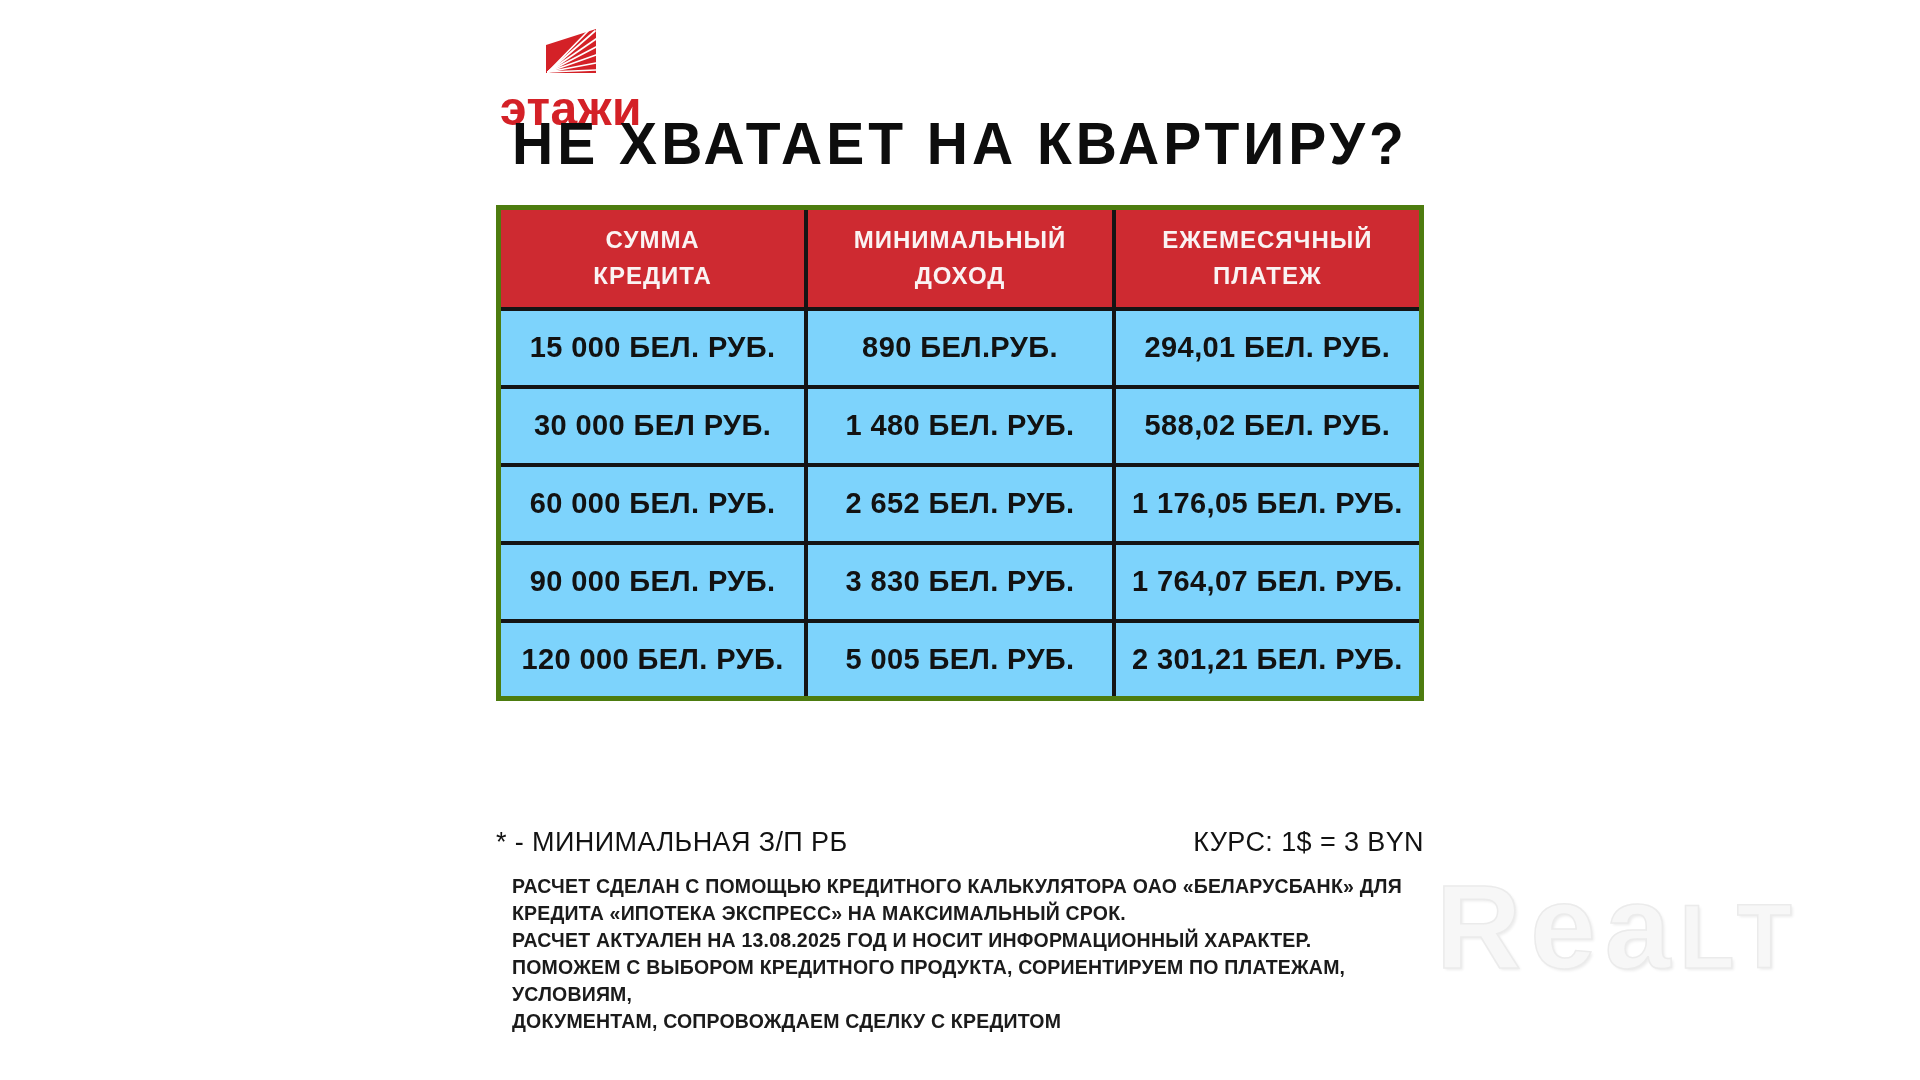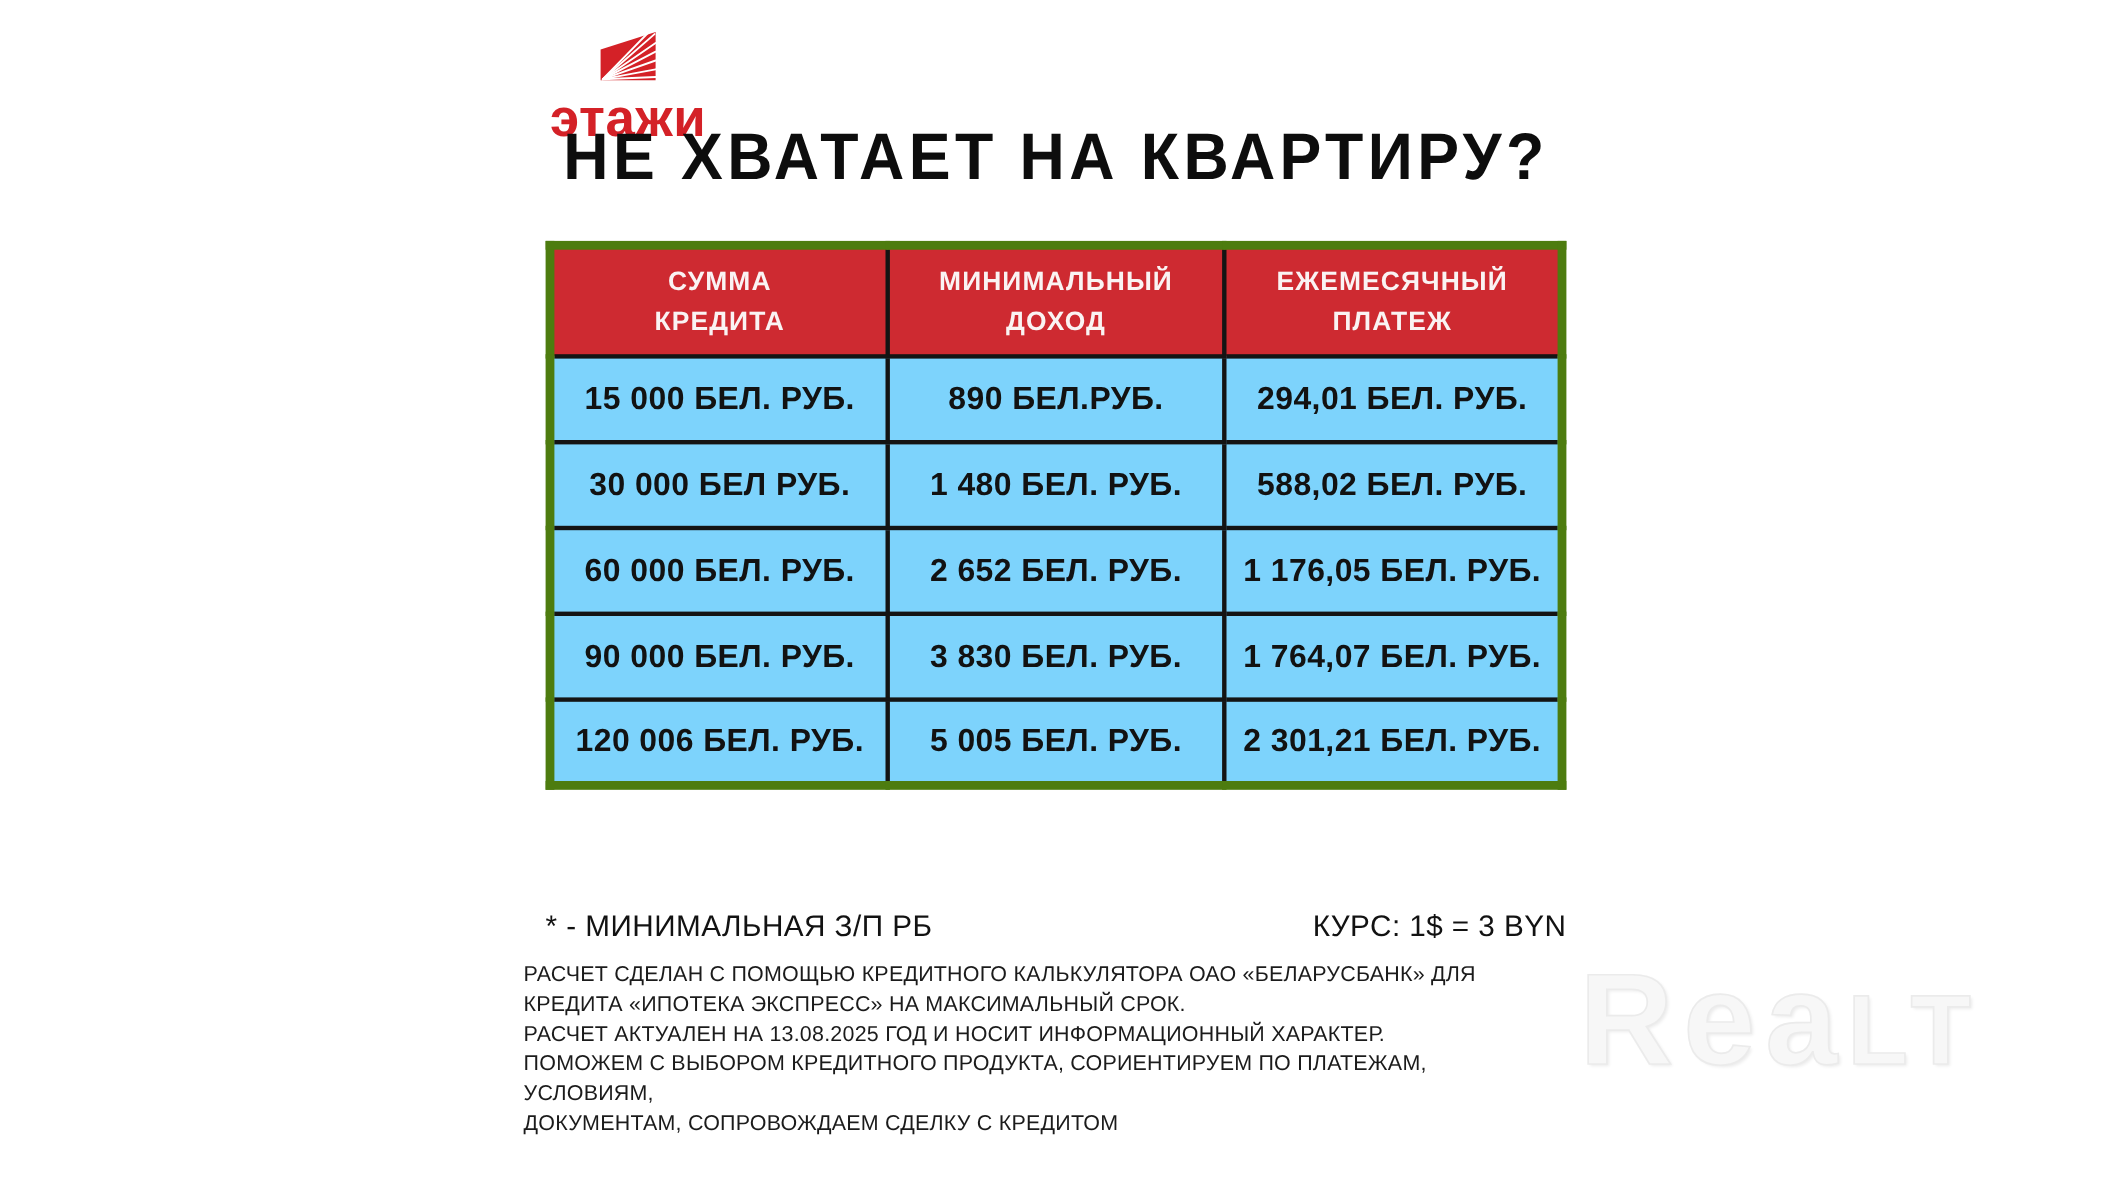--- a/index.html
+++ b/index.html
@@ -13,36 +13,36 @@
   .logo-text { color:#d42127; font-size:48px; font-weight:800; line-height:1;
                letter-spacing:0.5px; padding-bottom:4px; }
 
   
   .title { position:absolute; left:496px; top:108px; width:928px; text-align:center;
            font-size:57px; font-weight:900; letter-spacing:4px; white-space:nowrap;
            color:#0d0d0d; transform:scaleY(1.05); transform-origin:top center; }
 
   
   table.credit { position:absolute; left:496px; top:205px; width:928px;
-                 border-collapse:collapse; table-layout:fixed; border:8px solid #4d7c0f;margin-top:14px; }
+                 border-collapse:collapse; table-layout:fixed; border:5px solid #4d7c0f; }
   table.credit th, table.credit td { border:4px solid #141414; text-align:center;
                  vertical-align:middle; }
   table.credit th { background:#ce2a31; color:#faf3f3; font-size:24px; font-weight:700;
                  letter-spacing:1px; height:101px; line-height:1.5; }
   table.credit td { height:78px; font-size:29px; font-weight:700; letter-spacing:0.4px;
                  color:#121212; background:#7dd3fc; }
 
   
   .footnote { position:absolute; left:496px; top:827px; width:928px; display:flex;
               justify-content:space-between; align-items:baseline;
               font-size:27px; font-weight:400; color:#121212; letter-spacing:0.4px; }
 
   
-  .disclaimer { position:absolute; left:476px; top:873px; width:990px;
-                font-size:19.5px; font-weight:400; line-height:27px;
+  .disclaimer { position:absolute; left:512px; top:873px; width:990px;
+                font-size:19.5px; font-weight:700; line-height:27px;
                 color:#1b1b1b; letter-spacing:0.2px; }
 
   
   .watermark { position:absolute; left:1436px; top:868px; display:flex; align-items:baseline;
                font-weight:800; letter-spacing:9px; color:#f7f7f7;
                -webkit-text-stroke:1.5px #ebebeb;
                text-shadow:2px 2px 3px #ececec; user-select:none; }
   .wm-main { font-size:118px; line-height:1; }
   .wm-tail { font-size:90px; line-height:1; }
 </style>
@@ -101,21 +101,21 @@
         <td>60 000 БЕЛ. РУБ.</td>
         <td>2 652 БЕЛ. РУБ.</td>
         <td>1 176,05 БЕЛ. РУБ.</td>
       </tr>
       <tr>
         <td>90 000 БЕЛ. РУБ.</td>
         <td>3 830 БЕЛ. РУБ.</td>
         <td>1 764,07 БЕЛ. РУБ.</td>
       </tr>
       <tr>
-        <td>120 006 БЕЛ. РУБ.</td>
+        <td>120 000 БЕЛ. РУБ.</td>
         <td>5 005 БЕЛ. РУБ.</td>
         <td>2 301,21 БЕЛ. РУБ.</td>
       </tr>
     </tbody>
   </table>
 
   <div class="footnote">
     <span>* - МИНИМАЛЬНАЯ З/П РБ</span>
     <span>КУРС: 1$ = 3 BYN</span>
   </div>

